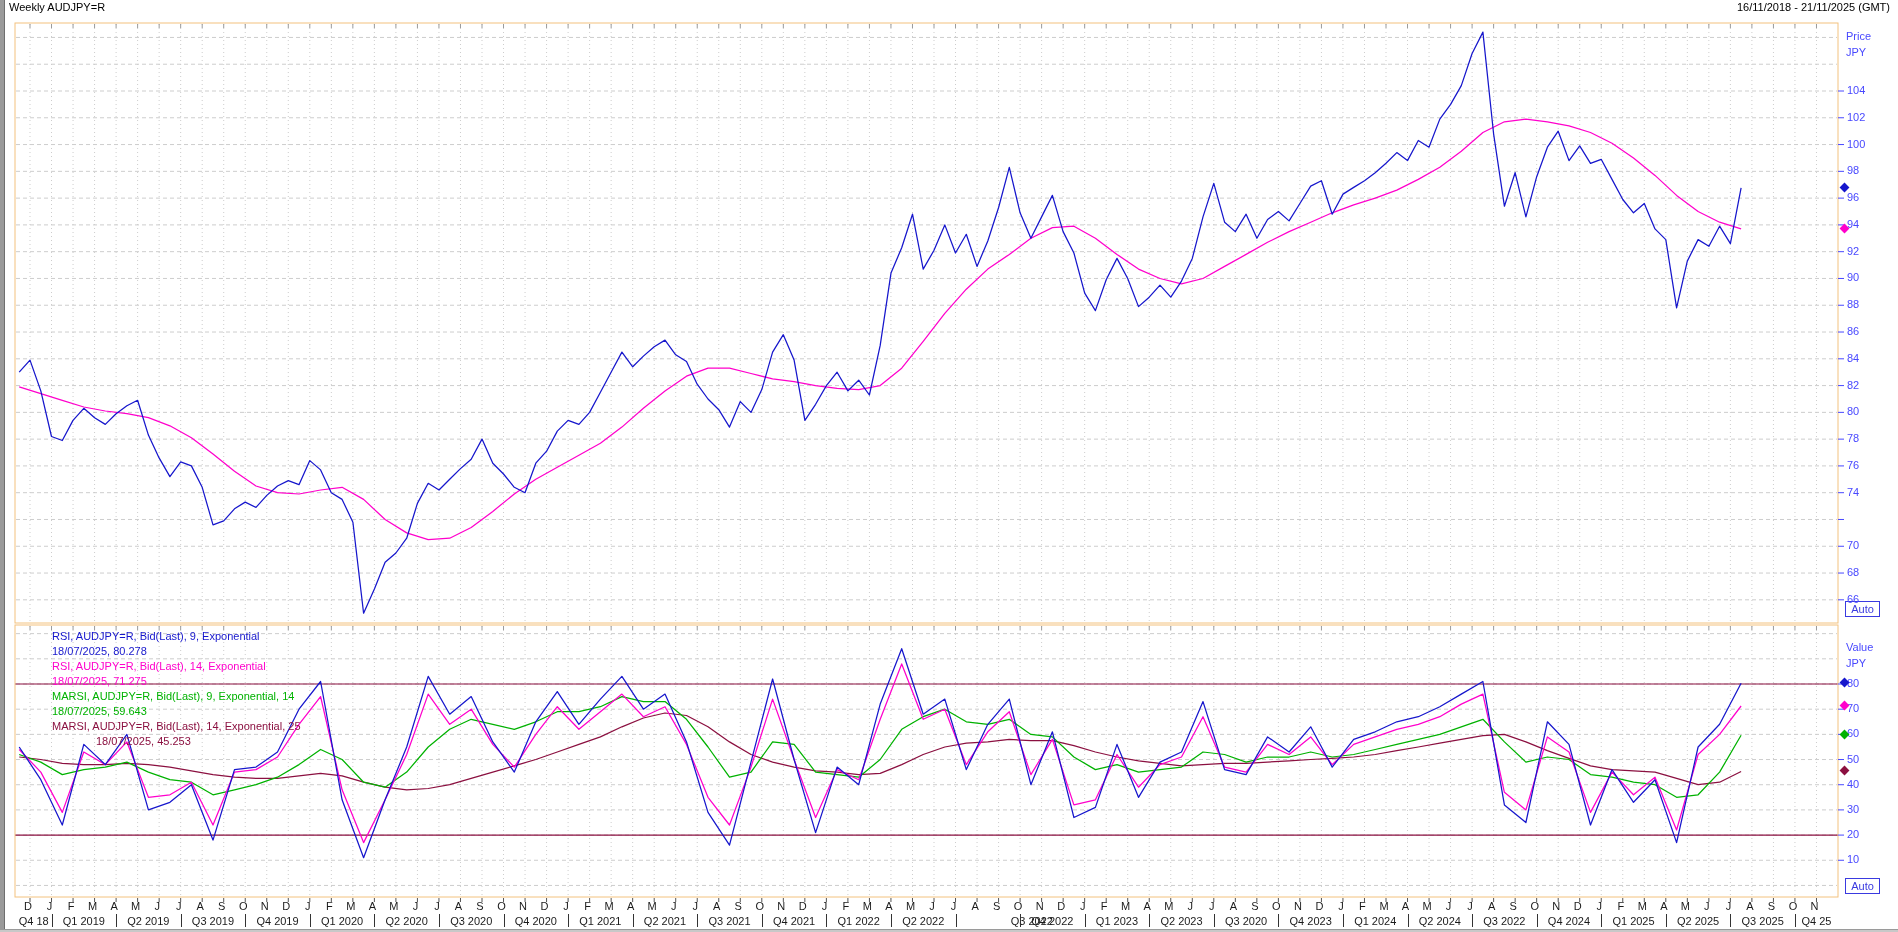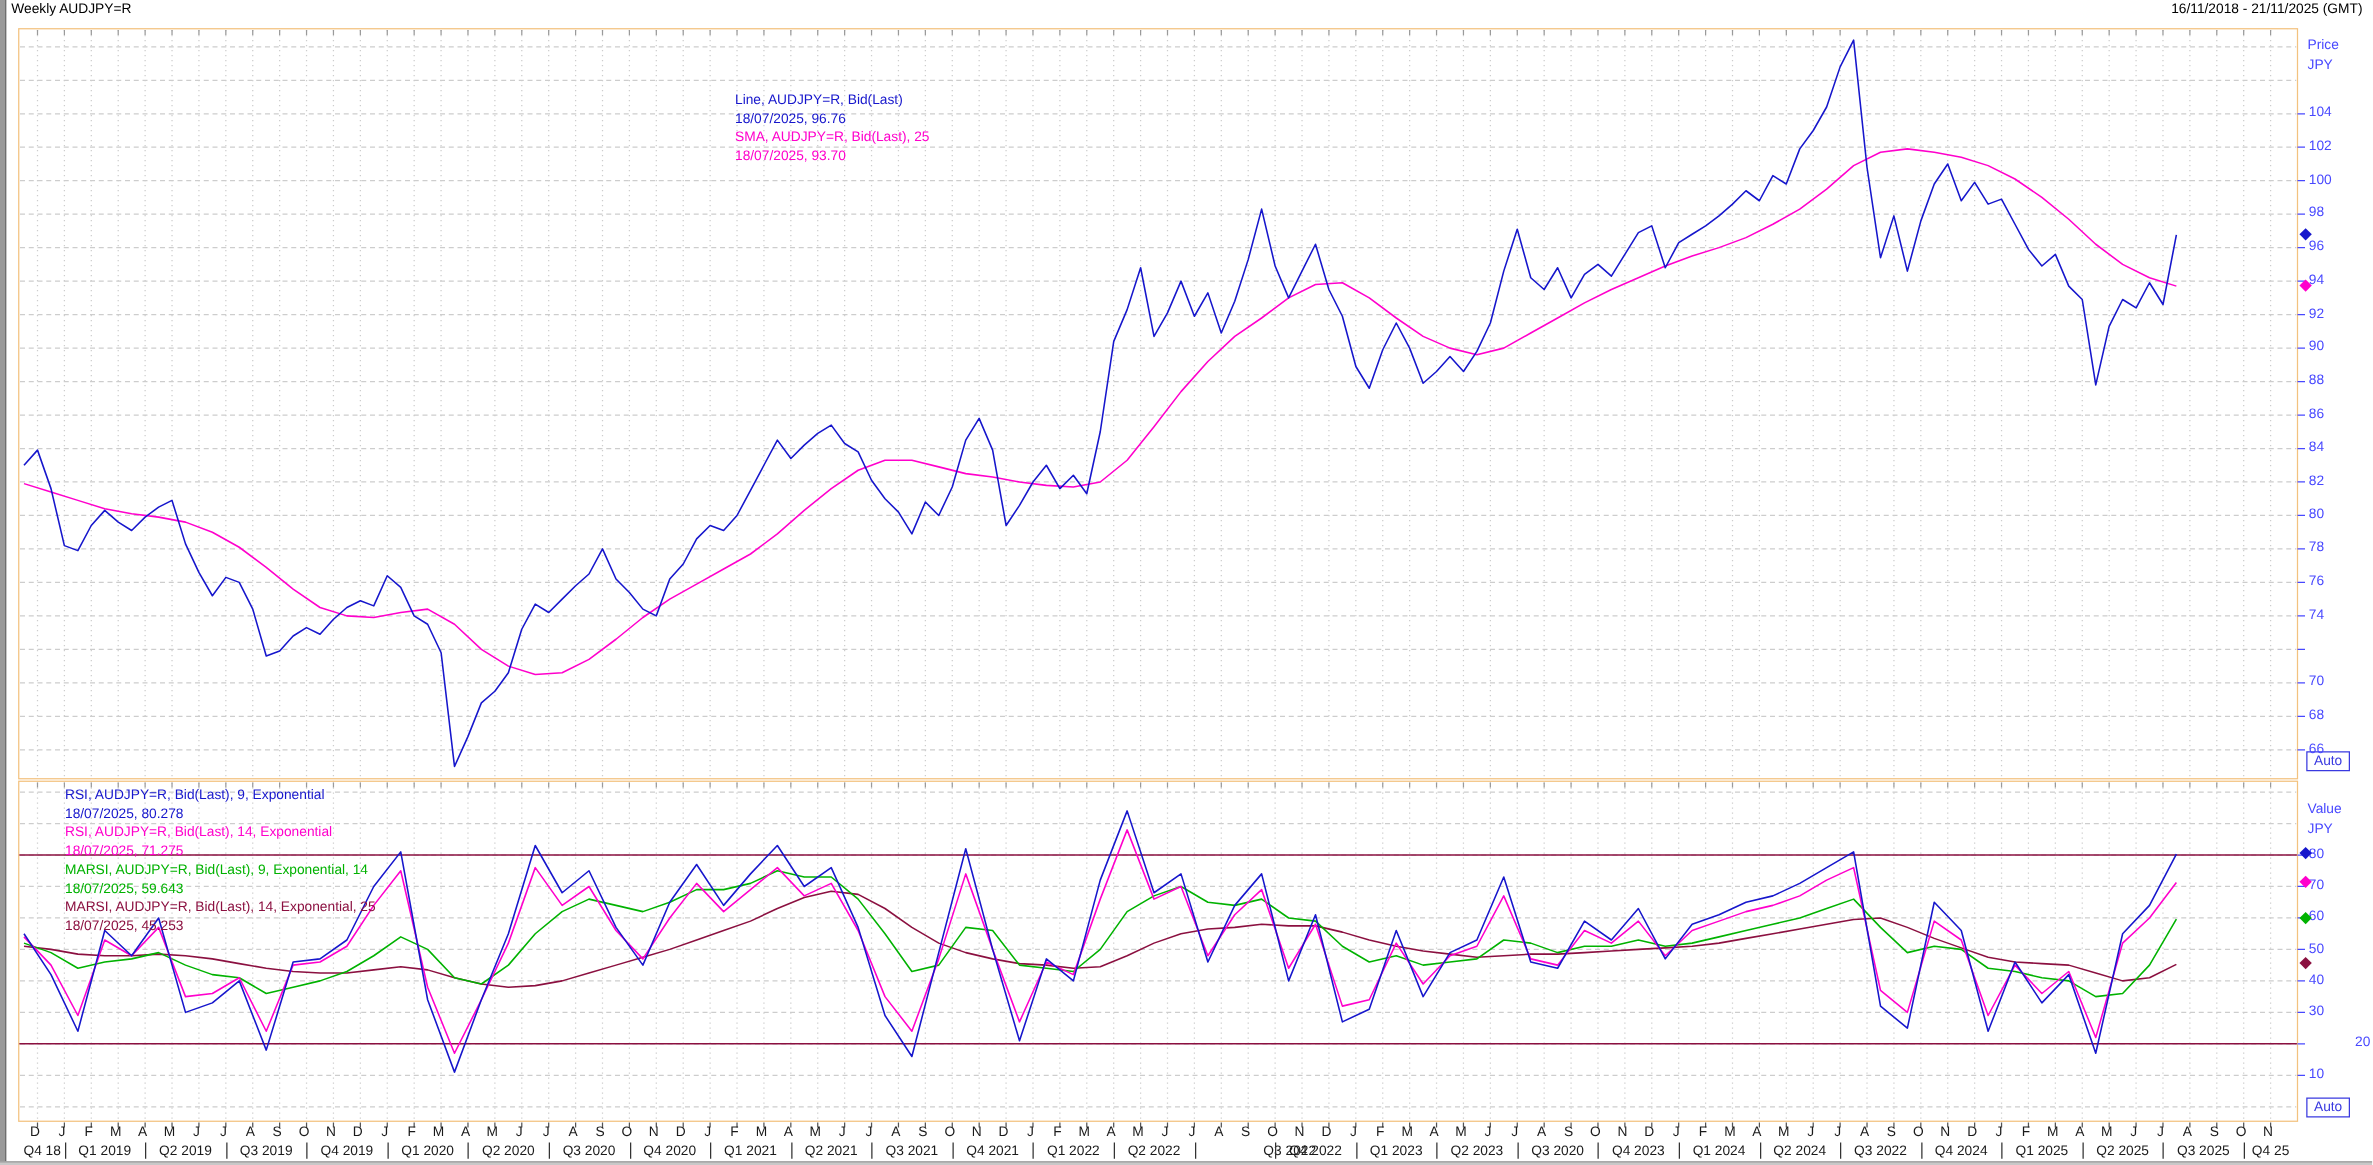--- a/index.html
+++ b/index.html
@@ -520,36 +520,30 @@
       <line x1="1838" y1="684" x2="1844" y2="684" stroke="#4848ff"></line>
       <line x1="1838" y1="709.18" x2="1844" y2="709.18" stroke="#4848ff"></line>
       <line x1="1838" y1="734.36" x2="1844" y2="734.36" stroke="#4848ff"></line>
       <line x1="1838" y1="759.54" x2="1844" y2="759.54" stroke="#4848ff"></line>
       <line x1="1838" y1="784.72" x2="1844" y2="784.72" stroke="#4848ff"></line>
       <line x1="1838" y1="809.9" x2="1844" y2="809.9" stroke="#4848ff"></line>
       <line x1="1838" y1="835.0799999999999" x2="1844" y2="835.0799999999999" stroke="#4848ff"></line>
       <line x1="1838" y1="860.26" x2="1844" y2="860.26" stroke="#4848ff"></line>
     </svg>
 
-  <div class="legend" id="main-legend" style="left:588px;top:73px;">
-    <div style="color: rgb(22, 22, 204);">Line, AUDJPY=R, Bid(Last)</div>
-    <div style="color: rgb(22, 22, 204);">18/07/2025, 96.76</div>
-    <div style="color: rgb(255, 0, 204);">SMA, AUDJPY=R, Bid(Last),  25</div>
-    <div style="color: rgb(255, 0, 204);">18/07/2025, 93.70</div>
-  </div>
 
   <div class="legend" id="rsi-legend" style="left:52px;top:629px;">
     <div style="color: rgb(22, 22, 204);">RSI, AUDJPY=R, Bid(Last),  9, Exponential</div>
     <div style="color: rgb(22, 22, 204);">18/07/2025, 80.278</div>
     <div style="color: rgb(255, 0, 204);">RSI, AUDJPY=R, Bid(Last),  14, Exponential</div>
     <div style="color: rgb(255, 0, 204);">18/07/2025, 71.275</div>
     <div style="color: rgb(0, 178, 0);">MARSI, AUDJPY=R, Bid(Last),  9, Exponential, 14</div>
     <div style="color: rgb(0, 178, 0);">18/07/2025, 59.643</div>
     <div style="color: rgb(139, 16, 64);">MARSI, AUDJPY=R, Bid(Last),  14, Exponential, 25</div>
-    <div style="color: rgb(139, 16, 64);">18/07/2025, 45.253</div>
+    <div style="color: rgb(139, 16, 64); margin-left: 44px;">18/07/2025, 45.253</div>
   </div>
 
   <div class="abs axis-txt" style="left:1846px;top:30px;">Price</div>
   <div class="abs axis-txt" style="left:1846px;top:46px;">JPY</div>
   <div class="abs axis-txt" style="left:1846px;top:641px;">Value</div>
   <div class="abs axis-txt" style="left:1846px;top:657px;">JPY</div>
 
   <div class="auto-btn" style="left:1845px;top:601px;">Auto</div>
   <div class="auto-btn" style="left:1845px;top:878px;">Auto</div>
 
@@ -573,21 +567,21 @@
       <div class="tick-label" style="left: 1905px; top: 512.48px;">72</div>
       <div class="tick-label" style="left: 1847px; top: 539.26px;">70</div>
       <div class="tick-label" style="left: 1847px; top: 566.04px;">68</div>
       <div class="tick-label" style="left: 1847px; top: 592.82px;">66</div>
       <div class="tick-label" style="left: 1847px; top: 677px;">80</div>
       <div class="tick-label" style="left: 1847px; top: 702.18px;">70</div>
       <div class="tick-label" style="left: 1847px; top: 727.36px;">60</div>
       <div class="tick-label" style="left: 1847px; top: 752.54px;">50</div>
       <div class="tick-label" style="left: 1847px; top: 777.72px;">40</div>
       <div class="tick-label" style="left: 1847px; top: 802.9px;">30</div>
-      <div class="tick-label" style="left: 1847px; top: 828.08px; margin-left: 37px;">20</div>
+      <div class="tick-label" style="left: 1847px; top: 828.08px;">20</div>
       <div class="tick-label" style="left: 1847px; top: 853.26px;">10</div>
       <div class="diamond" style="left: 1841px; top: 183.944px; background: rgb(22, 22, 204);"></div>
       <div class="diamond" style="left: 1841px; top: 224.917px; background: rgb(255, 0, 204);"></div>
       <div class="diamond" style="left: 1841px; top: 679.3px; background: rgb(22, 22, 204);"></div>
       <div class="diamond" style="left: 1841px; top: 701.97px; background: rgb(255, 0, 204);"></div>
       <div class="diamond" style="left: 1841px; top: 731.259px; background: rgb(0, 178, 0);"></div>
       <div class="diamond" style="left: 1841px; top: 767.493px; background: rgb(139, 16, 64);"></div>
       <div class="month-label" style="left: 21px; top: 900px;">D</div>
       <div class="month-label" style="left: 42.5238px; top: 900px;">J</div>
       <div class="month-label" style="left: 64.0476px; top: 900px;">F</div>

